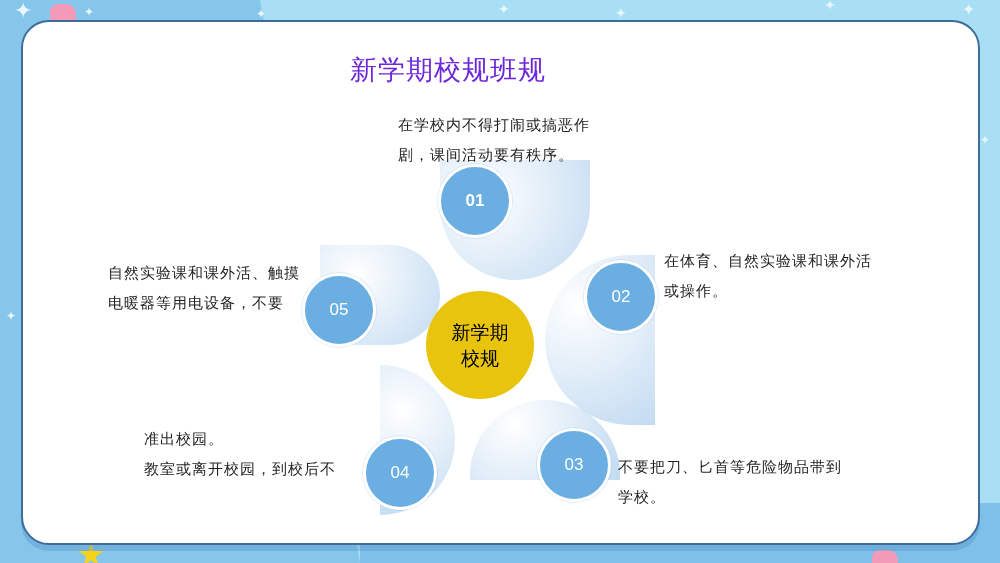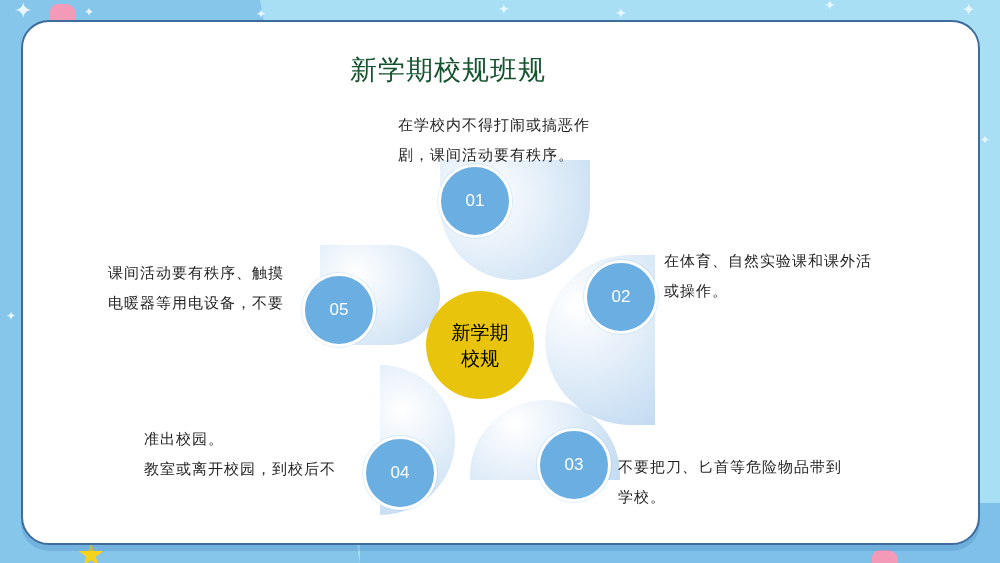--- a/index.html
+++ b/index.html
@@ -21,21 +21,21 @@
   .pink-star { position: absolute; width: 26px; height: 18px; background: #f49ab9; border-radius: 8px 10px 4px 4px; }
   .yellow-star { position: absolute; width: 26px; height: 26px; background: #f6d21a;
     clip-path: polygon(50% 0%, 61% 35%, 98% 35%, 68% 57%, 79% 91%, 50% 70%, 21% 91%, 32% 57%, 2% 35%, 39% 35%); }
   .card {
     position: absolute; left: 21px; top: 20px; width: 955px; height: 521px;
     background: #ffffff; border: 2px solid #3e6d9c; border-radius: 28px;
     box-shadow: 0 6px 0 rgba(80,140,200,0.35);
   }
   .title {
     position: absolute; left: 0; top: 52px; width: 896px; text-align: center;
-    font-size: 27px; color: #14532d; letter-spacing: 1px;
+    font-size: 27px; color: #6d28d9; letter-spacing: 1px;
   }
   .desc {
     position: absolute; font-size: 15px; color: #1f1f1f; line-height: 30px; letter-spacing: 1px;
   }
   .swoosh {
     position: absolute; width: 150px; height: 150px; border-radius: 50%;
     background: radial-gradient(circle at 30% 30%, rgba(255,255,255,0) 0%, rgba(180,210,238,0.9) 100%);
     opacity: 0.9;
   }
   .num {
@@ -79,21 +79,21 @@
 <div class="swoosh" style="left:545px;top:255px;width:110px;height:170px;border-radius:90px 0 0 90px;"></div>
 <div class="swoosh" style="left:470px;top:400px;width:150px;height:80px;border-radius:80px 80px 0 0;"></div>
 <div class="swoosh" style="left:380px;top:365px;width:75px;height:150px;border-radius:0 80px 80px 0;"></div>
 <div class="swoosh" style="left:320px;top:245px;width:120px;height:100px;border-radius:0 80px 80px 60px;"></div>
 
 <div class="center">
   <span>新学期</span>
   <span>校规</span>
 </div>
 
-<div class="num" style="left:438px;top:164px;">01</div>
+<div class="num" style="left:438px;top:164px;font-weight:bold;">01</div>
 <div class="num" style="left:584px;top:260px;">02</div>
 <div class="num" style="left:537px;top:428px;">03</div>
 <div class="num" style="left:363px;top:436px;">04</div>
 <div class="num" style="left:302px;top:273px;">05</div>
 
 <div class="desc" style="left:398px;top:110px;">
   <div>在学校内不得打闹或搞恶作</div>
   <div>剧，课间活动要有秩序。</div>
 </div>
 <div class="desc" style="left:664px;top:246px;">
@@ -102,15 +102,15 @@
 </div>
 <div class="desc" style="left:618px;top:452px;">
   <div>不要把刀、匕首等危险物品带到</div>
   <div>学校。</div>
 </div>
 <div class="desc" style="left:144px;top:424px;">
   <div>准出校园。</div>
   <div>教室或离开校园，到校后不</div>
 </div>
 <div class="desc" style="left:108px;top:258px;">
-  <div>课间活动要有秩序、触摸</div>
+  <div>自然实验课和课外活、触摸</div>
   <div>电暖器等用电设备，不要</div>
 </div>
 
 </body></html>

